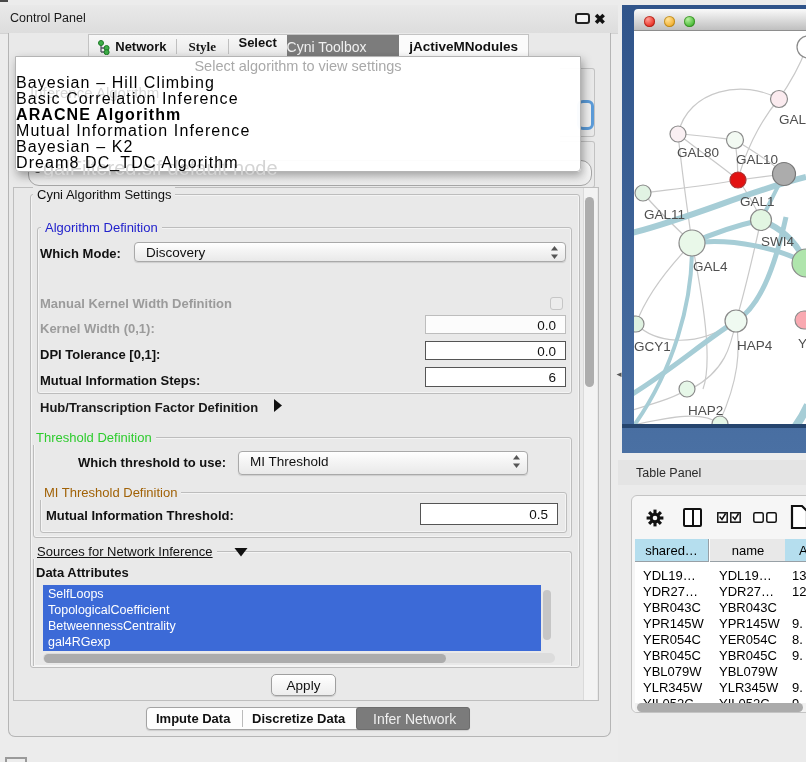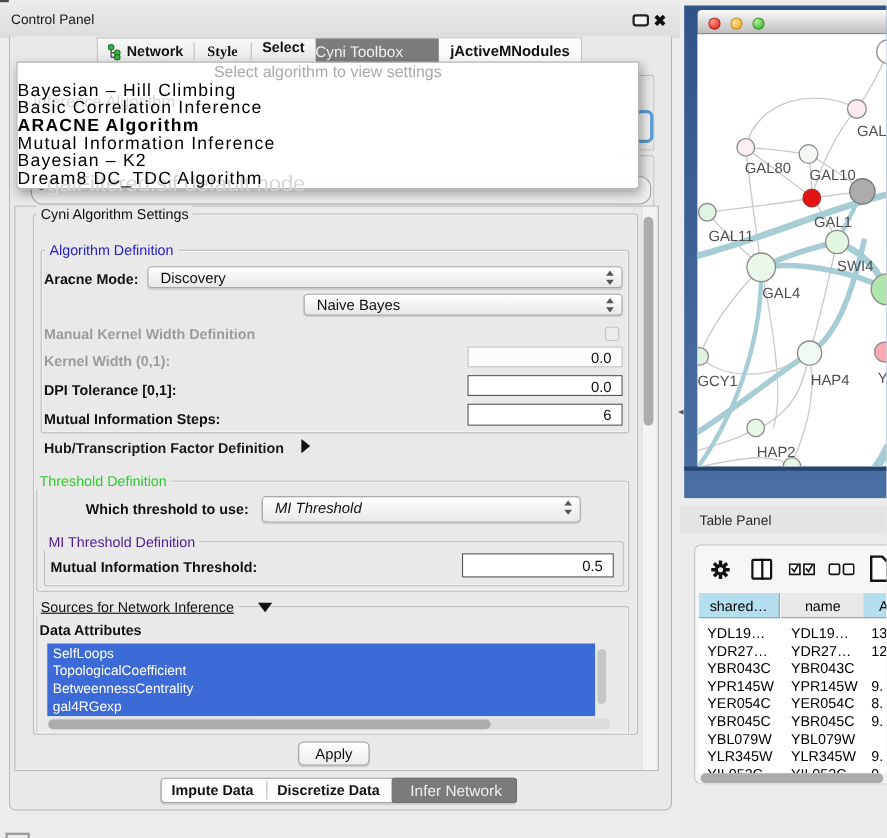--- a/index.html
+++ b/index.html
@@ -66,36 +66,29 @@
 
 <div class="abs" style="left:583px;top:188px;width:13px;height:512px;background:#f3f3f3;border-left:1px solid #dadada;"></div>
 <div class="abs" style="left:585px;top:197px;width:9px;height:190px;background:#adadad;border-radius:5px;"></div>
 
 <div class="gbox" style="left:30px;top:194px;width:548px;height:472px;"></div>
 <div class="gtitle" style="left:33px;top:187px;color:#111;">Cyni Algorithm Settings</div>
 
 <div class="gbox" style="left:37px;top:227px;width:533px;height:165px;"></div>
 <div class="gtitle" style="left:41px;top:220px;color:#2222cc;">Algorithm Definition</div>
 
-<div class="lbl" style="left:40px;top:246px;">Aracne Mode:</div>
+<div class="lbl" style="left:40px;top:246px;">Which Mode:</div>
 <div class="combo" style="left:134px;top:242px;width:432px;height:20px;box-sizing:border-box;">
   <span style="position:absolute;left:11px;top:2px;">Discovery</span>
   <svg class="ar" viewBox="0 0 9 15">
         <path d="M4.5 1 L8 5.6 L1 5.6 Z" fill="#555"></path>
         <path d="M4.5 14 L8 9.4 L1 9.4 Z" fill="#555"></path>
       </svg>
 </div>
 
-<div class="combo" style="left:276px;top:267px;width:290px;height:20px;box-sizing:border-box;">
-  <span style="position:absolute;left:11px;top:2px;">Naive Bayes</span>
-  <svg class="ar" viewBox="0 0 9 15">
-        <path d="M4.5 1 L8 5.6 L1 5.6 Z" fill="#555"></path>
-        <path d="M4.5 14 L8 9.4 L1 9.4 Z" fill="#555"></path>
-      </svg>
-</div>
 
 <div class="lbl dis" style="left:40px;top:296px;">Manual Kernel Width Definition</div>
 <div class="abs" style="left:550px;top:297px;width:11px;height:11px;background:#ececec;border:1px solid #c6c6c6;border-radius:3px;"></div>
 
 <div class="lbl dis" style="left:40px;top:321px;">Kernel Width (0,1):</div>
 <div class="field dis" style="left:425px;top:315px;width:141px;height:19px;border:1px solid #bdbdbd;padding:2px 9px 0 0;background:#fcfcfc;">0.0</div>
 
 <div class="lbl" style="left:40px;top:347px;">DPI Tolerance [0,1]:</div>
 <div class="field" style="left:425px;top:341px;width:141px;height:19px;border:1px solid #555;padding:2px 9px 0 0;">0.0</div>
 
@@ -104,30 +97,30 @@
 
 <div class="lbl" style="left:40px;top:400px;color:#1a1a1a;">Hub/Transcription Factor Definition</div>
 <svg class="abs" style="left:272px;top:398px;" width="11" height="15" viewBox="0 0 11 15">
       <path d="M2 1 L10 7.5 L2 14 Z" fill="#111"></path>
     </svg>
 
 <div class="gbox" style="left:33px;top:437px;width:537px;height:99px;"></div>
 <div class="gtitle" style="left:32px;top:430px;color:#2ecc2e;">Threshold Definition</div>
 
 <div class="lbl" style="left:78px;top:455px;">Which threshold to use:</div>
-<div class="combo" style="left:238px;top:451px;width:290px;height:24px;box-sizing:border-box;font-style:italic;">
+<div class="combo" style="left:238px;top:451px;width:290px;height:24px;box-sizing:border-box;">
   <span style="position:absolute;left:11px;top:2px;">MI Threshold</span>
   <svg class="ar" viewBox="0 0 9 15">
         <path d="M4.5 1 L8 5.6 L1 5.6 Z" fill="#555"></path>
         <path d="M4.5 14 L8 9.4 L1 9.4 Z" fill="#555"></path>
       </svg>
 </div>
 
 <div class="gbox" style="left:40px;top:492px;width:525px;height:39px;"></div>
-<div class="gtitle" style="left:40px;top:485px;color:#4c1d95;">MI Threshold Definition</div>
+<div class="gtitle" style="left:40px;top:485px;color:#a16207;">MI Threshold Definition</div>
 <div class="lbl" style="left:46px;top:508px;">Mutual Information Threshold:</div>
 <div class="field" style="left:420px;top:503px;width:138px;height:22px;border:1px solid #555;padding:3px 9px 17px 0;">0.5</div>
 
 <div class="gbox" style="left:33px;top:551px;width:537px;height:114px;border-bottom:none;border-radius:3px 3px 0 0;"></div>
 <div class="gtitle" style="left:33px;top:544px;color:#111;text-decoration:underline;">Sources for Network Inference</div>
 <svg class="abs" style="left:234px;top:547px;" width="14" height="10" viewBox="0 0 14 10">
       <path d="M0.5 1 L13.5 1 L7 9.5 Z" fill="#111"></path>
     </svg>
 
 <div class="lbl" style="left:36px;top:565px;">Data Attributes</div>

